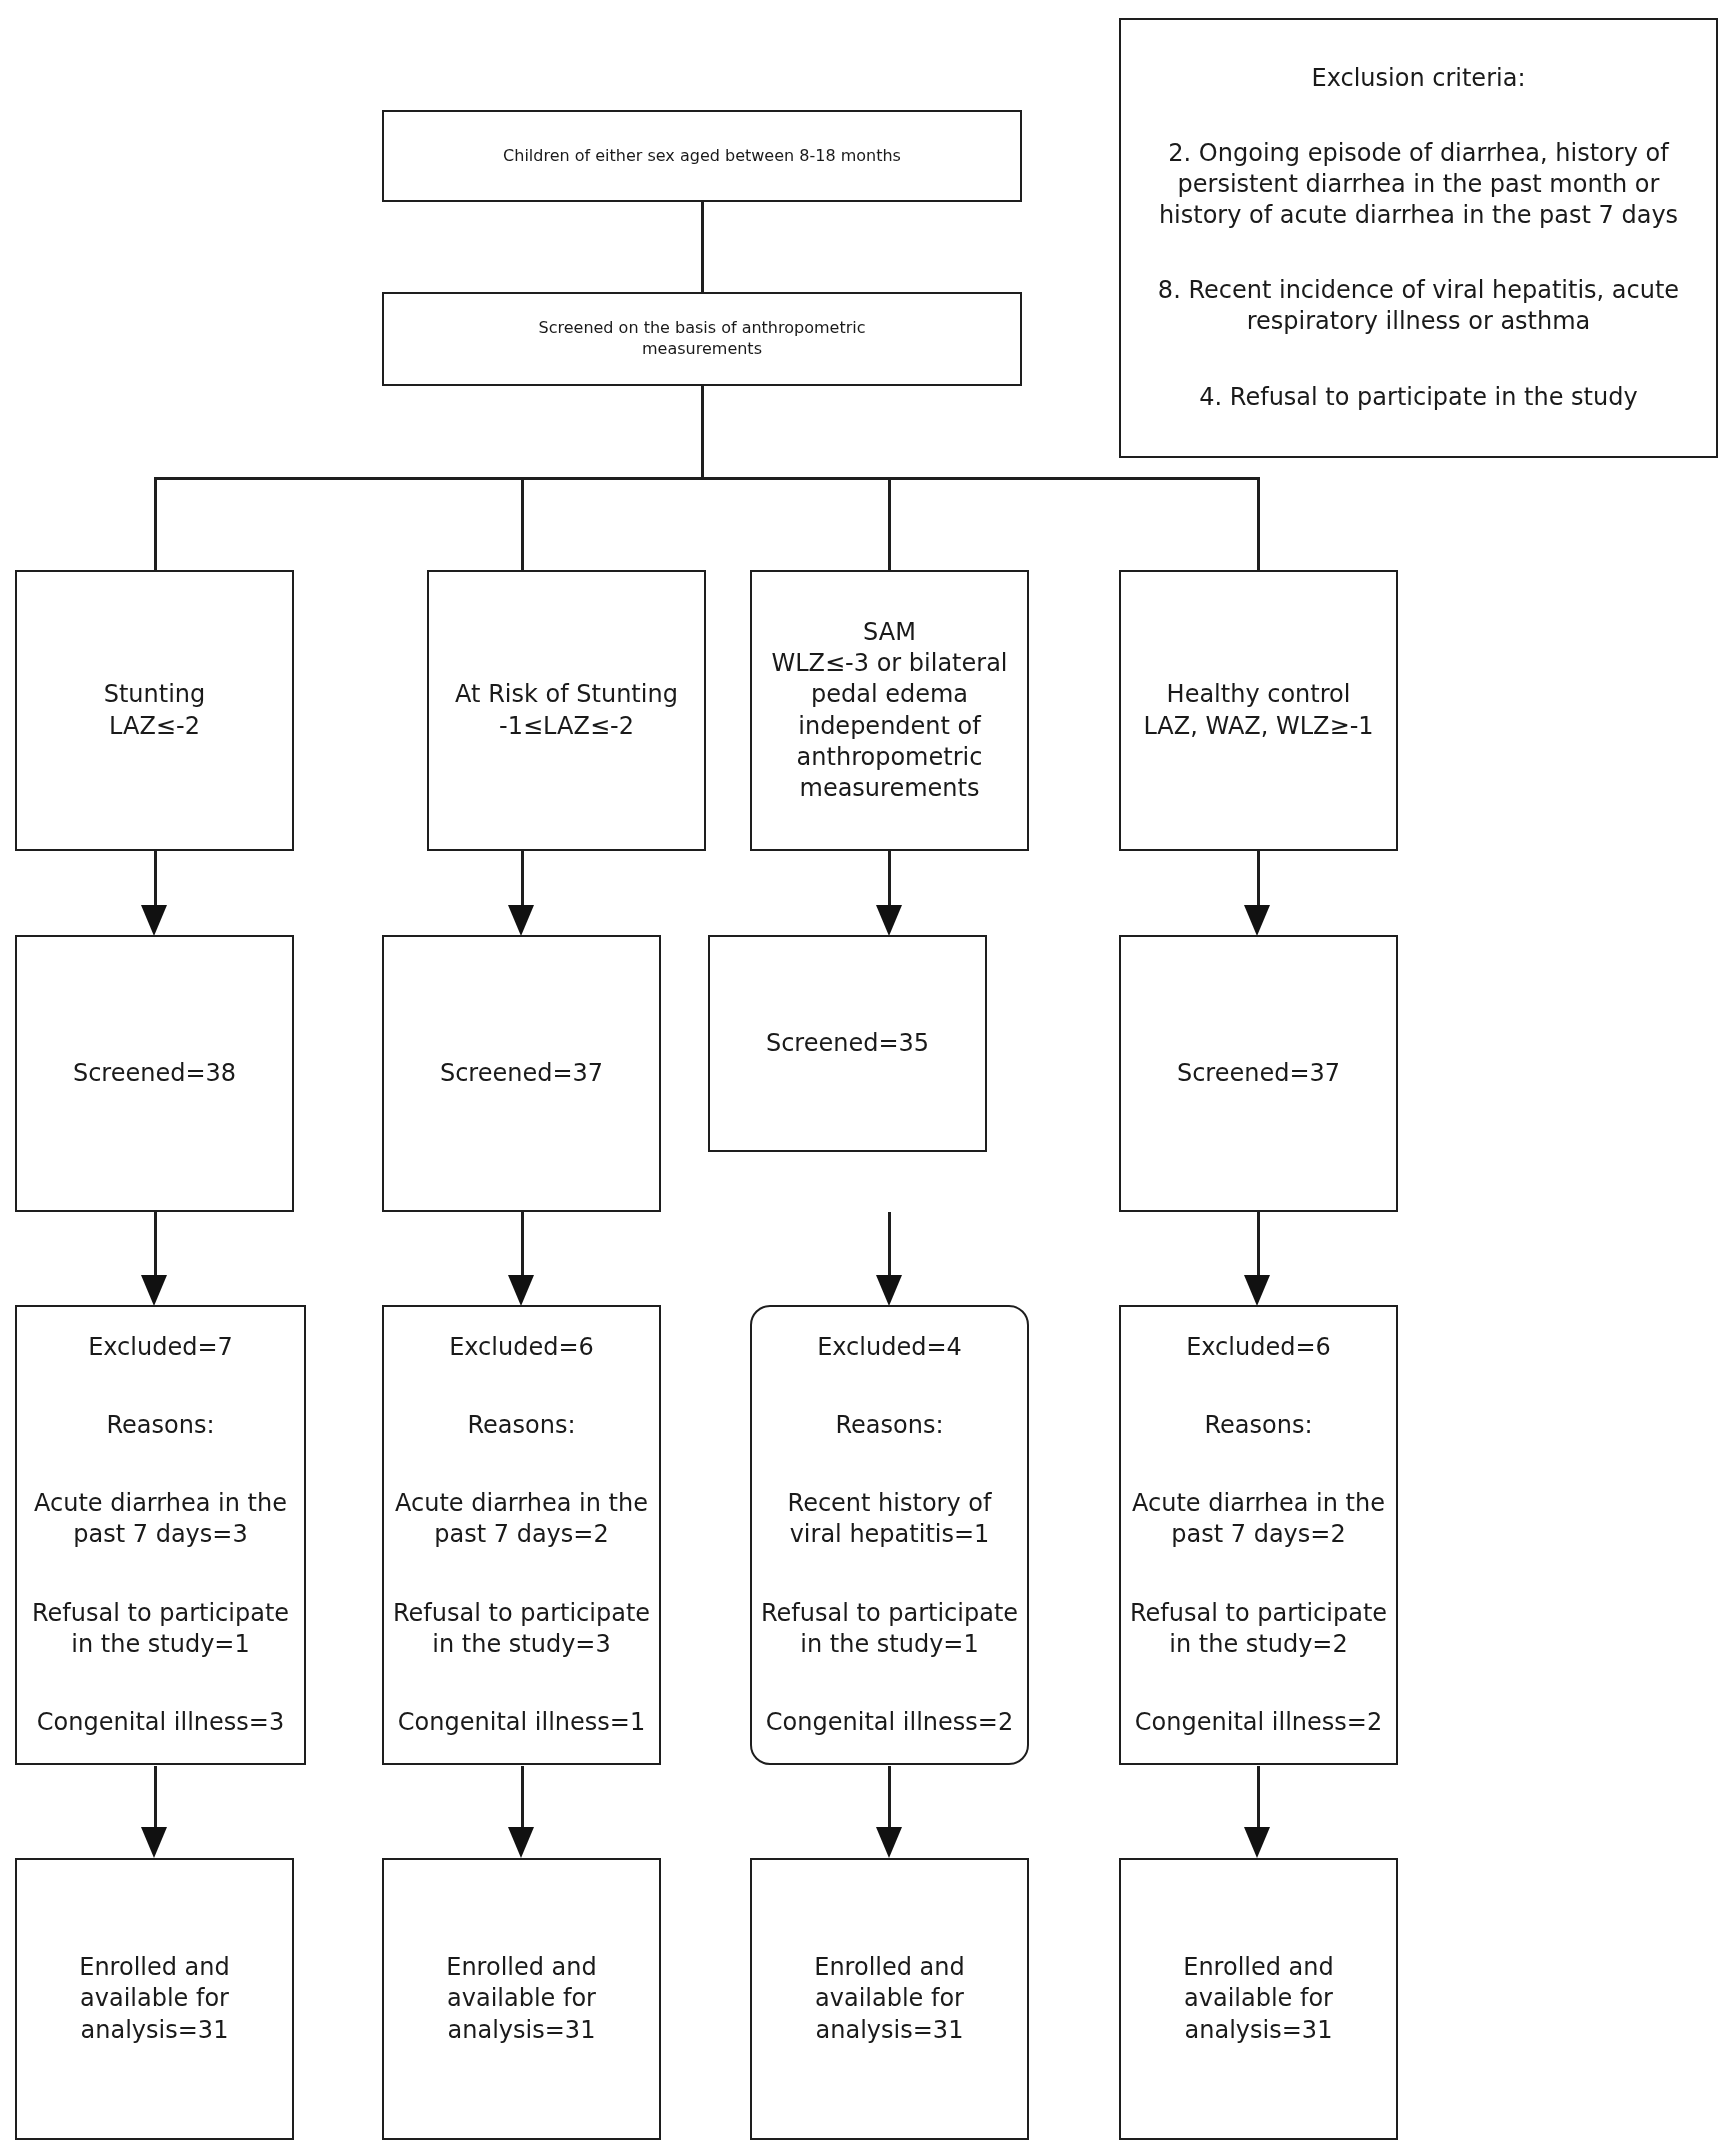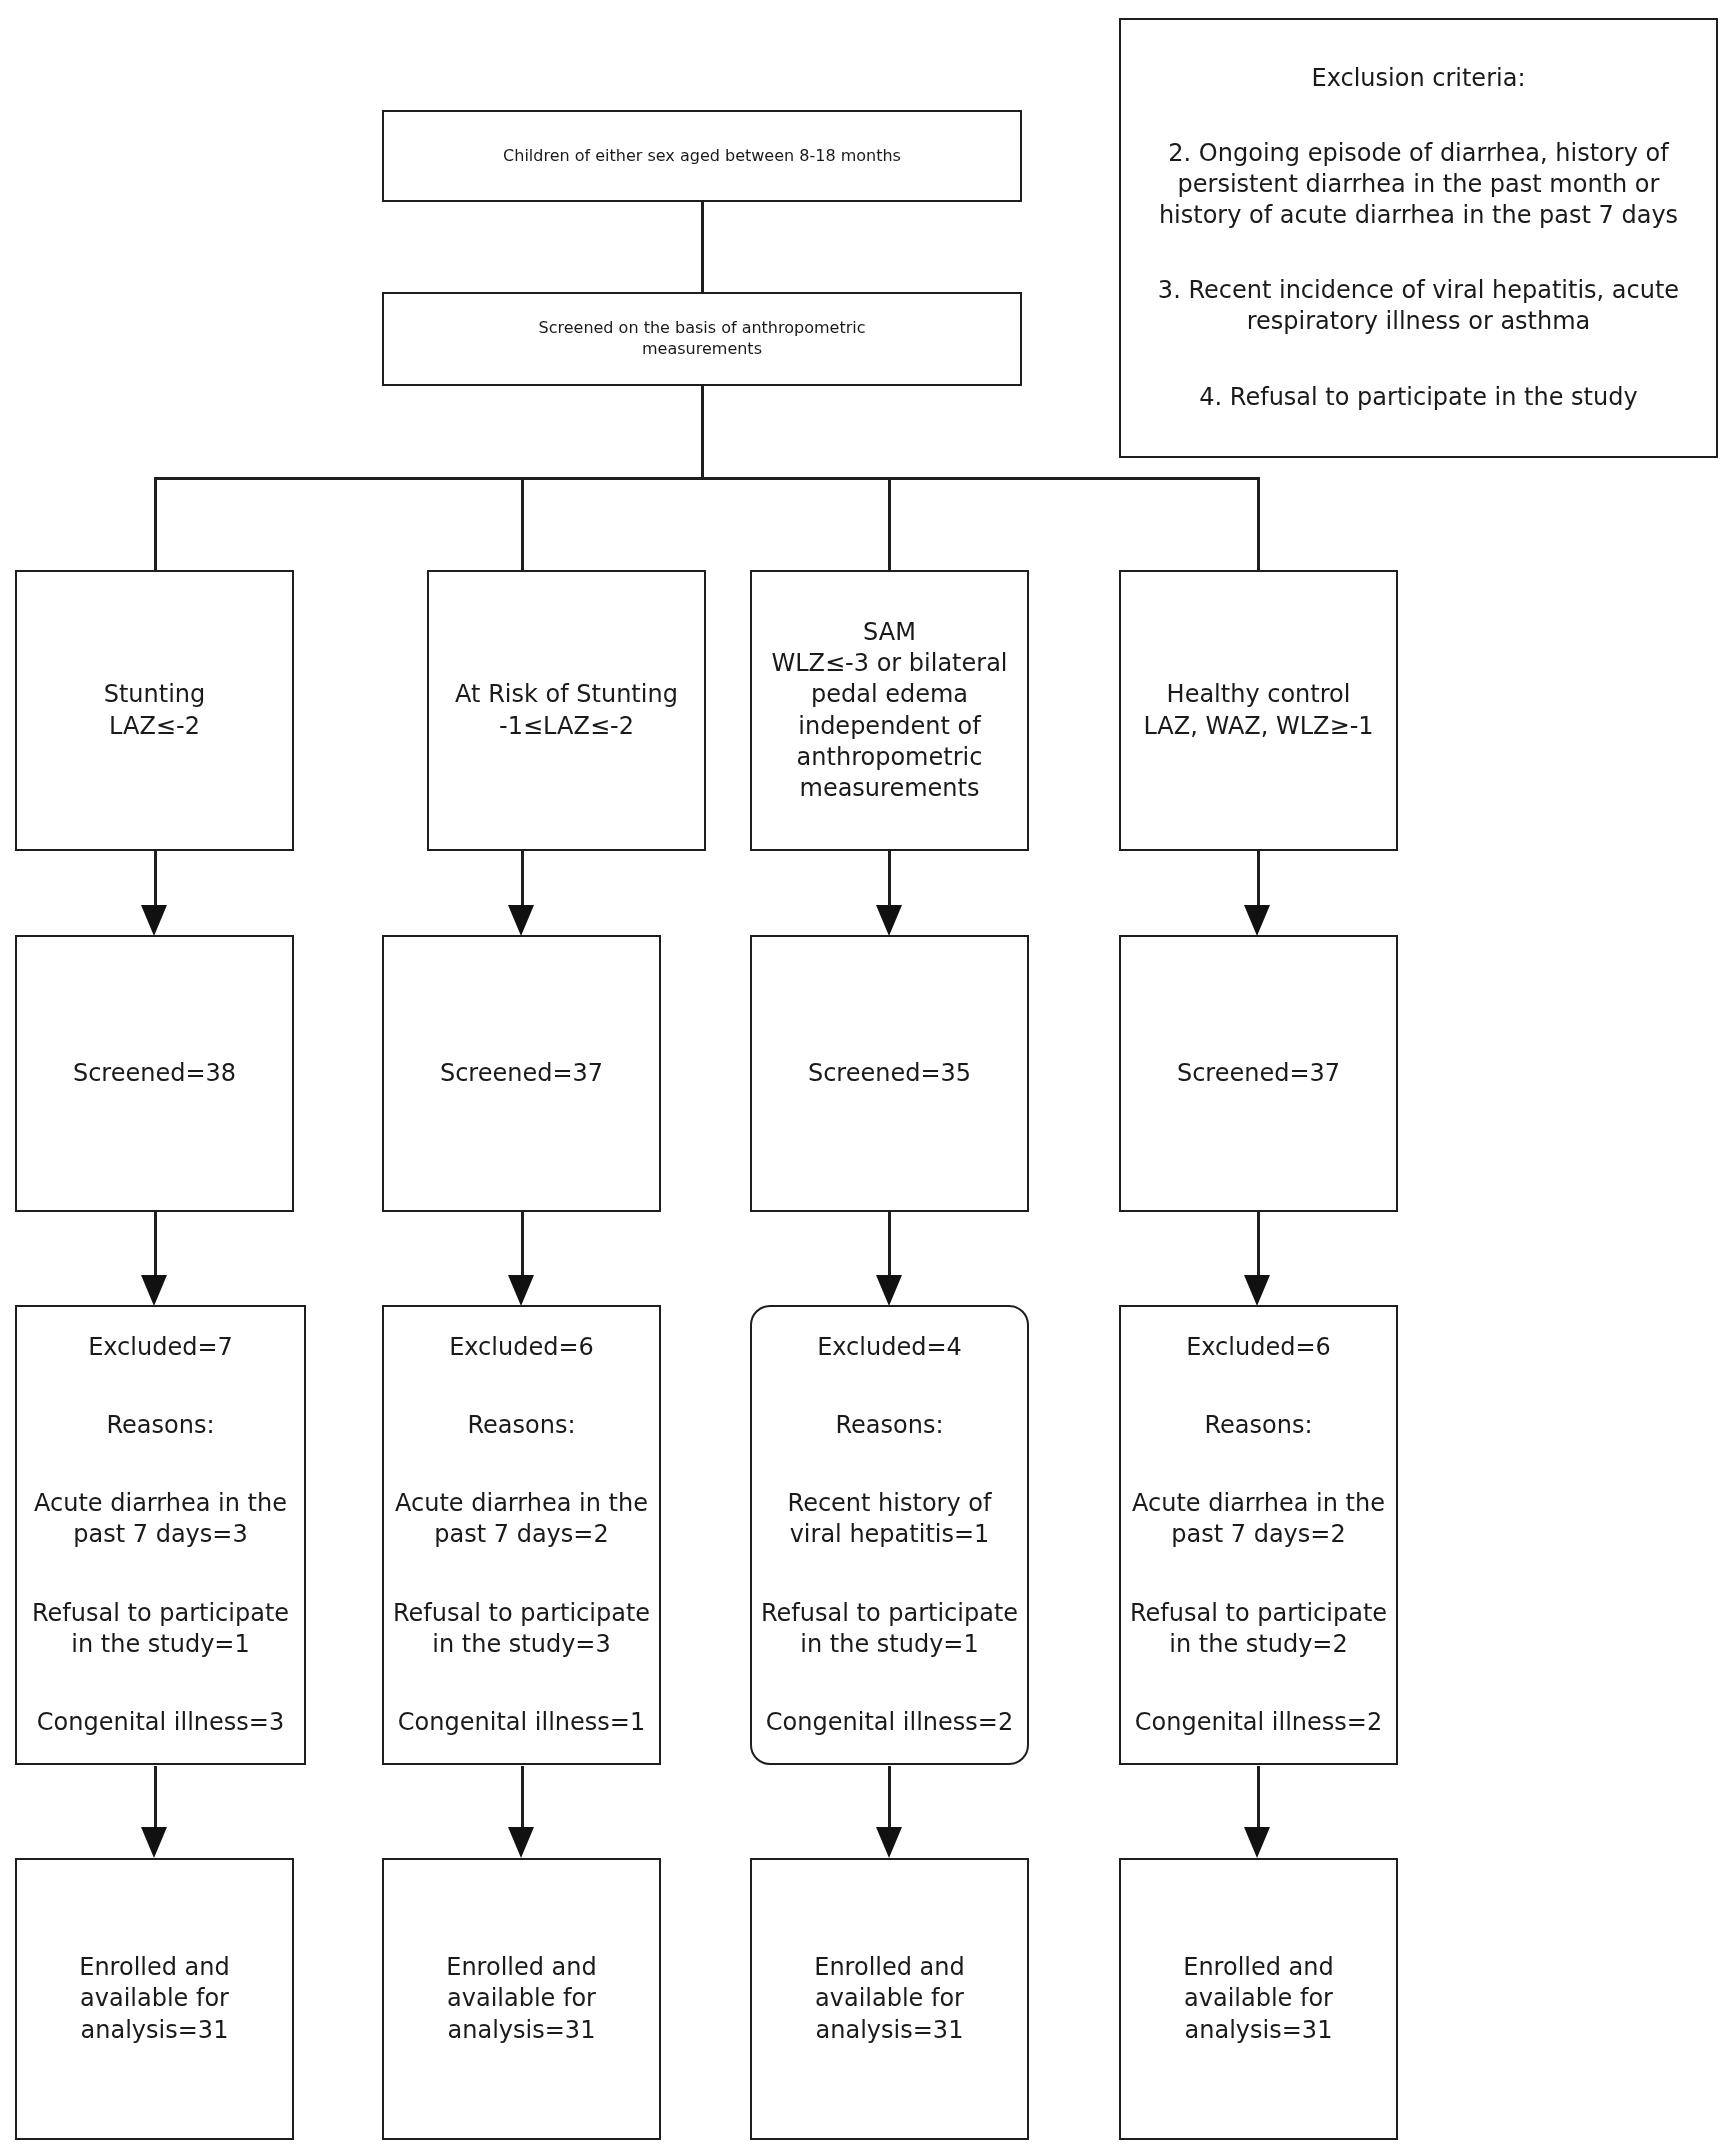--- a/index.html
+++ b/index.html
@@ -62,21 +62,21 @@
     <span class="txt">Screened on the basis of anthropometric
 measurements</span>
   </div>
 
   <div class="box" style="left:1119px;top:17.7px;width:599px;height:440px;">
     <div class="stack gap52">
       <div>Exclusion criteria:</div>
       <div>2. Ongoing episode of diarrhea, history of
 persistent diarrhea in the past month or
 history of acute diarrhea in the past 7 days</div>
-      <div>3. Recent incidence of viral hepatitis, acute
+      <div>8. Recent incidence of viral hepatitis, acute
 respiratory illness or asthma</div>
       <div>4. Refusal to participate in the study</div>
     </div>
   </div>
 
   <div class="vline" style="left:701px;top:201px;height:92px;"></div>
 
   <div class="vline" style="left:701px;top:385px;height:93px;"></div>
 
   <div class="hline" style="left:154px;top:477px;width:1105px;"></div>
@@ -149,21 +149,21 @@
   <div class="box" style="left:750px;top:570px;width:279px;height:281px;">
     <span class="txt">SAM
 WLZ≤-3 or bilateral
 pedal edema
 independent of
 anthropometric
 measurements</span>
   </div>
   <div class="vline" style="left:888px;top:851px;height:57px;"></div>
   <div class="arrowhead" style="left:876px;top:905px;"></div>
-  <div class="box" style="left:750px;top:935px;width:279px;height:277px;">
+  <div class="box" style="left:708px;top:935px;width:279px;height:217px;">
     <span class="txt">Screened=35</span>
   </div>
   <div class="vline" style="left:888px;top:1212px;height:66px;"></div>
   <div class="arrowhead" style="left:876px;top:1275px;"></div>
   <div class="box" style="left:750px;top:1305px;width:279px;height:460px;border-radius:20px;">
     <div class="stack gap58">
       <div>Excluded=4</div>
       <div>Reasons:</div>
       <div>Recent history of
 viral hepatitis=1</div>

